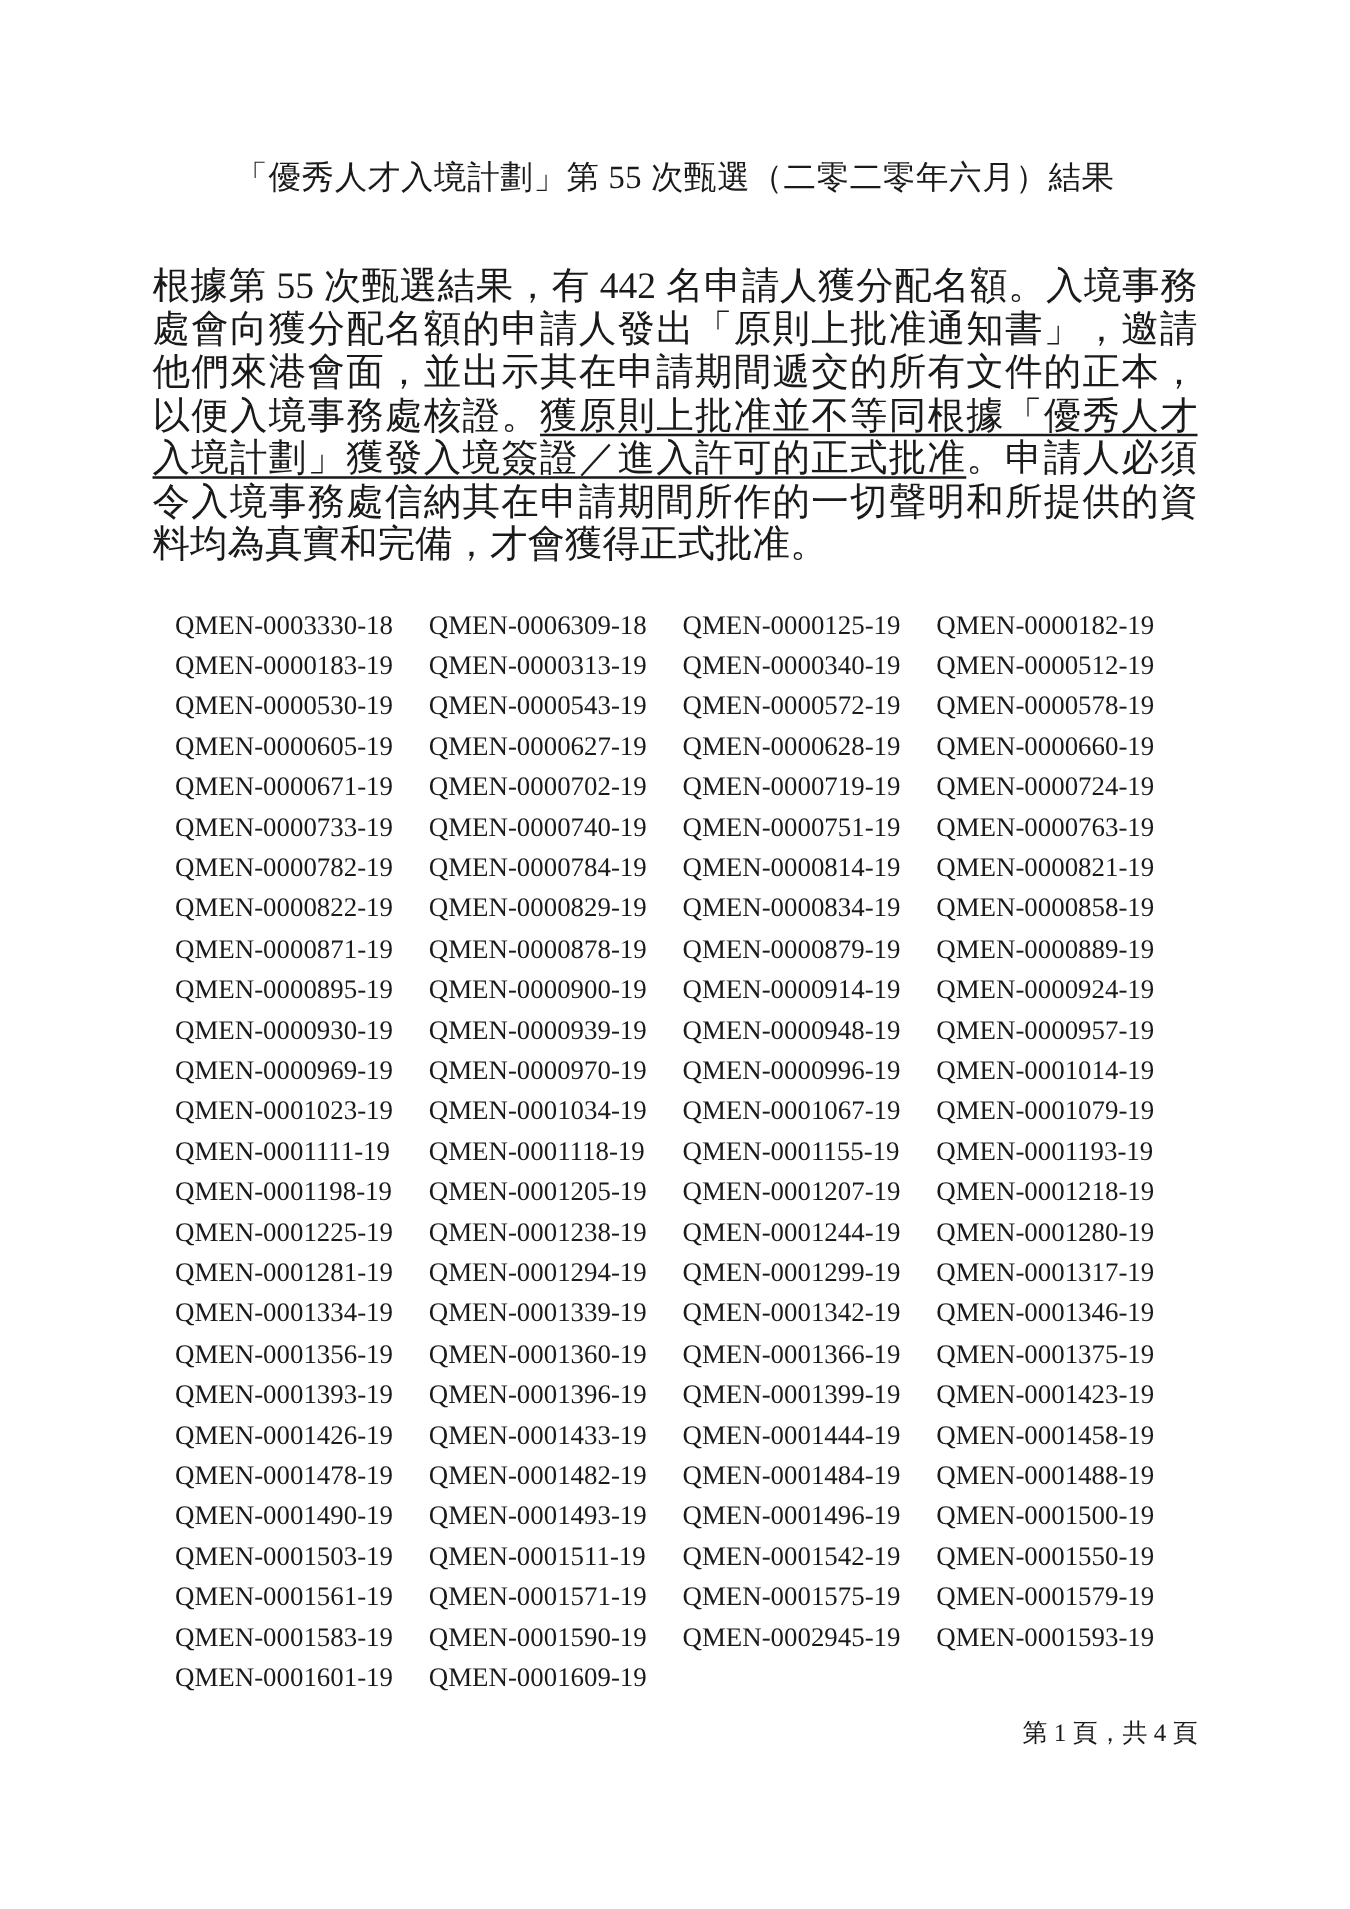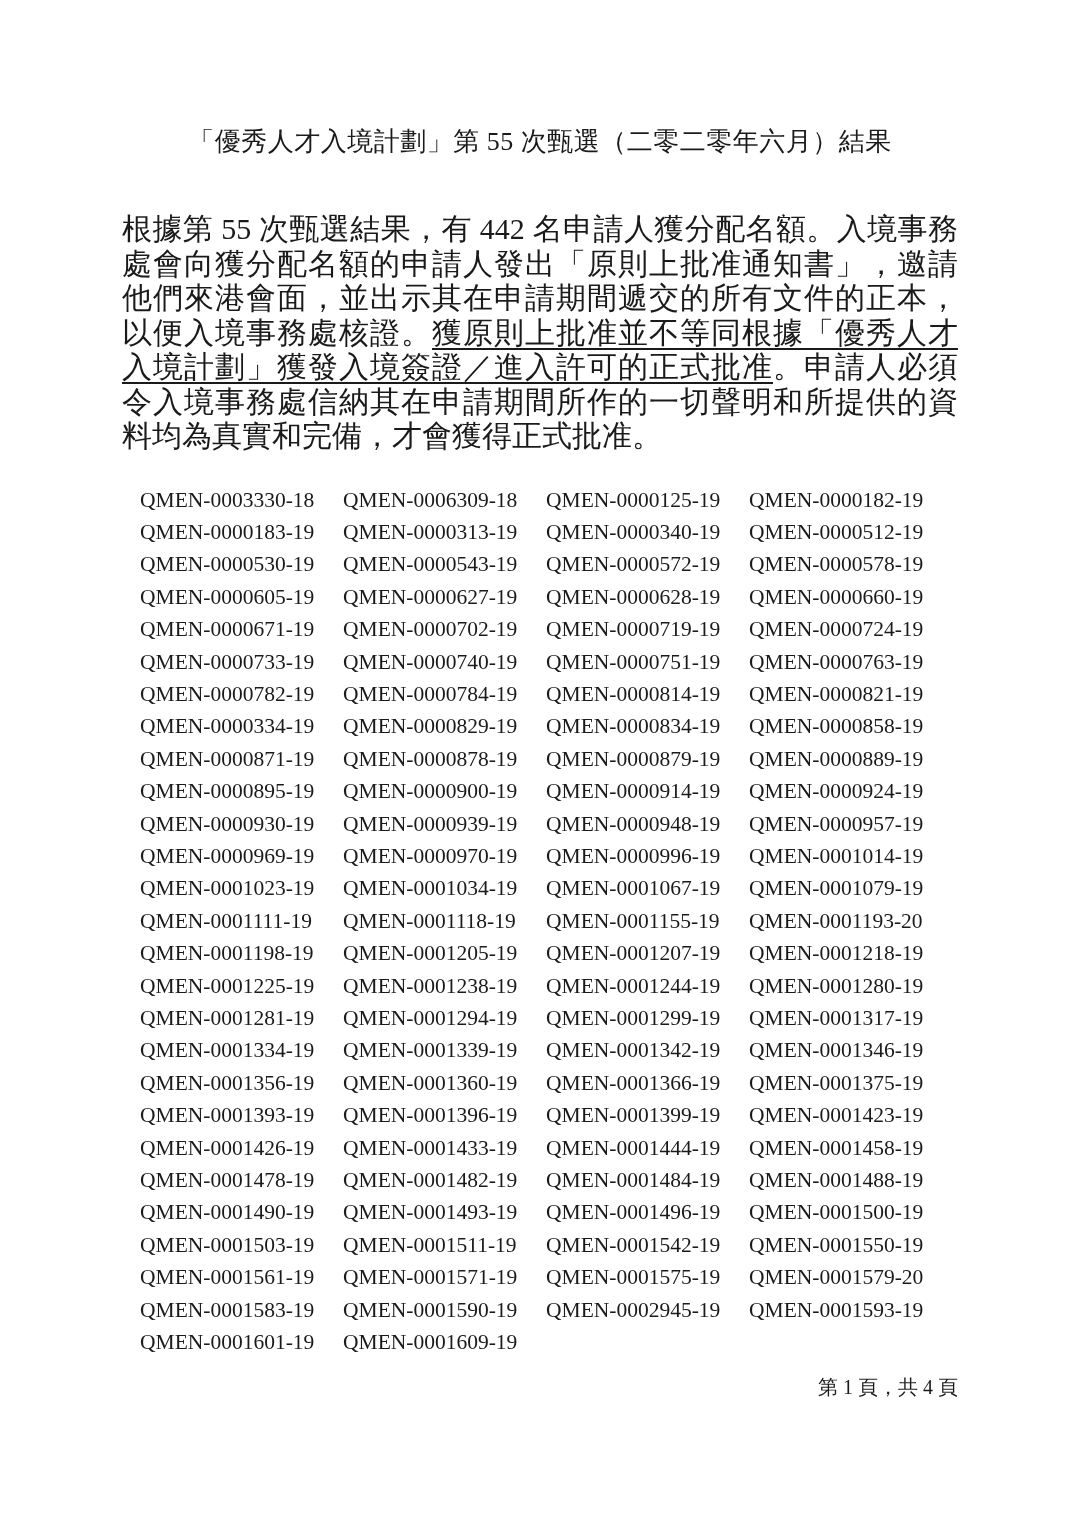--- a/index.html
+++ b/index.html
@@ -97,21 +97,21 @@
       <div class="case-cell">QMEN-0000719-19</div>
       <div class="case-cell">QMEN-0000724-19</div>
       <div class="case-cell">QMEN-0000733-19</div>
       <div class="case-cell">QMEN-0000740-19</div>
       <div class="case-cell">QMEN-0000751-19</div>
       <div class="case-cell">QMEN-0000763-19</div>
       <div class="case-cell">QMEN-0000782-19</div>
       <div class="case-cell">QMEN-0000784-19</div>
       <div class="case-cell">QMEN-0000814-19</div>
       <div class="case-cell">QMEN-0000821-19</div>
-      <div class="case-cell">QMEN-0000334-19</div>
+      <div class="case-cell">QMEN-0000822-19</div>
       <div class="case-cell">QMEN-0000829-19</div>
       <div class="case-cell">QMEN-0000834-19</div>
       <div class="case-cell">QMEN-0000858-19</div>
       <div class="case-cell">QMEN-0000871-19</div>
       <div class="case-cell">QMEN-0000878-19</div>
       <div class="case-cell">QMEN-0000879-19</div>
       <div class="case-cell">QMEN-0000889-19</div>
       <div class="case-cell">QMEN-0000895-19</div>
       <div class="case-cell">QMEN-0000900-19</div>
       <div class="case-cell">QMEN-0000914-19</div>
@@ -124,21 +124,21 @@
       <div class="case-cell">QMEN-0000970-19</div>
       <div class="case-cell">QMEN-0000996-19</div>
       <div class="case-cell">QMEN-0001014-19</div>
       <div class="case-cell">QMEN-0001023-19</div>
       <div class="case-cell">QMEN-0001034-19</div>
       <div class="case-cell">QMEN-0001067-19</div>
       <div class="case-cell">QMEN-0001079-19</div>
       <div class="case-cell">QMEN-0001111-19</div>
       <div class="case-cell">QMEN-0001118-19</div>
       <div class="case-cell">QMEN-0001155-19</div>
-      <div class="case-cell">QMEN-0001193-20</div>
+      <div class="case-cell">QMEN-0001193-19</div>
       <div class="case-cell">QMEN-0001198-19</div>
       <div class="case-cell">QMEN-0001205-19</div>
       <div class="case-cell">QMEN-0001207-19</div>
       <div class="case-cell">QMEN-0001218-19</div>
       <div class="case-cell">QMEN-0001225-19</div>
       <div class="case-cell">QMEN-0001238-19</div>
       <div class="case-cell">QMEN-0001244-19</div>
       <div class="case-cell">QMEN-0001280-19</div>
       <div class="case-cell">QMEN-0001281-19</div>
       <div class="case-cell">QMEN-0001294-19</div>
@@ -168,21 +168,21 @@
       <div class="case-cell">QMEN-0001493-19</div>
       <div class="case-cell">QMEN-0001496-19</div>
       <div class="case-cell">QMEN-0001500-19</div>
       <div class="case-cell">QMEN-0001503-19</div>
       <div class="case-cell">QMEN-0001511-19</div>
       <div class="case-cell">QMEN-0001542-19</div>
       <div class="case-cell">QMEN-0001550-19</div>
       <div class="case-cell">QMEN-0001561-19</div>
       <div class="case-cell">QMEN-0001571-19</div>
       <div class="case-cell">QMEN-0001575-19</div>
-      <div class="case-cell">QMEN-0001579-20</div>
+      <div class="case-cell">QMEN-0001579-19</div>
       <div class="case-cell">QMEN-0001583-19</div>
       <div class="case-cell">QMEN-0001590-19</div>
       <div class="case-cell">QMEN-0002945-19</div>
       <div class="case-cell">QMEN-0001593-19</div>
       <div class="case-cell">QMEN-0001601-19</div>
       <div class="case-cell">QMEN-0001609-19</div>
     </div>
 
   <div class="page-footer">第 1 頁，共 4 頁</div>
 

